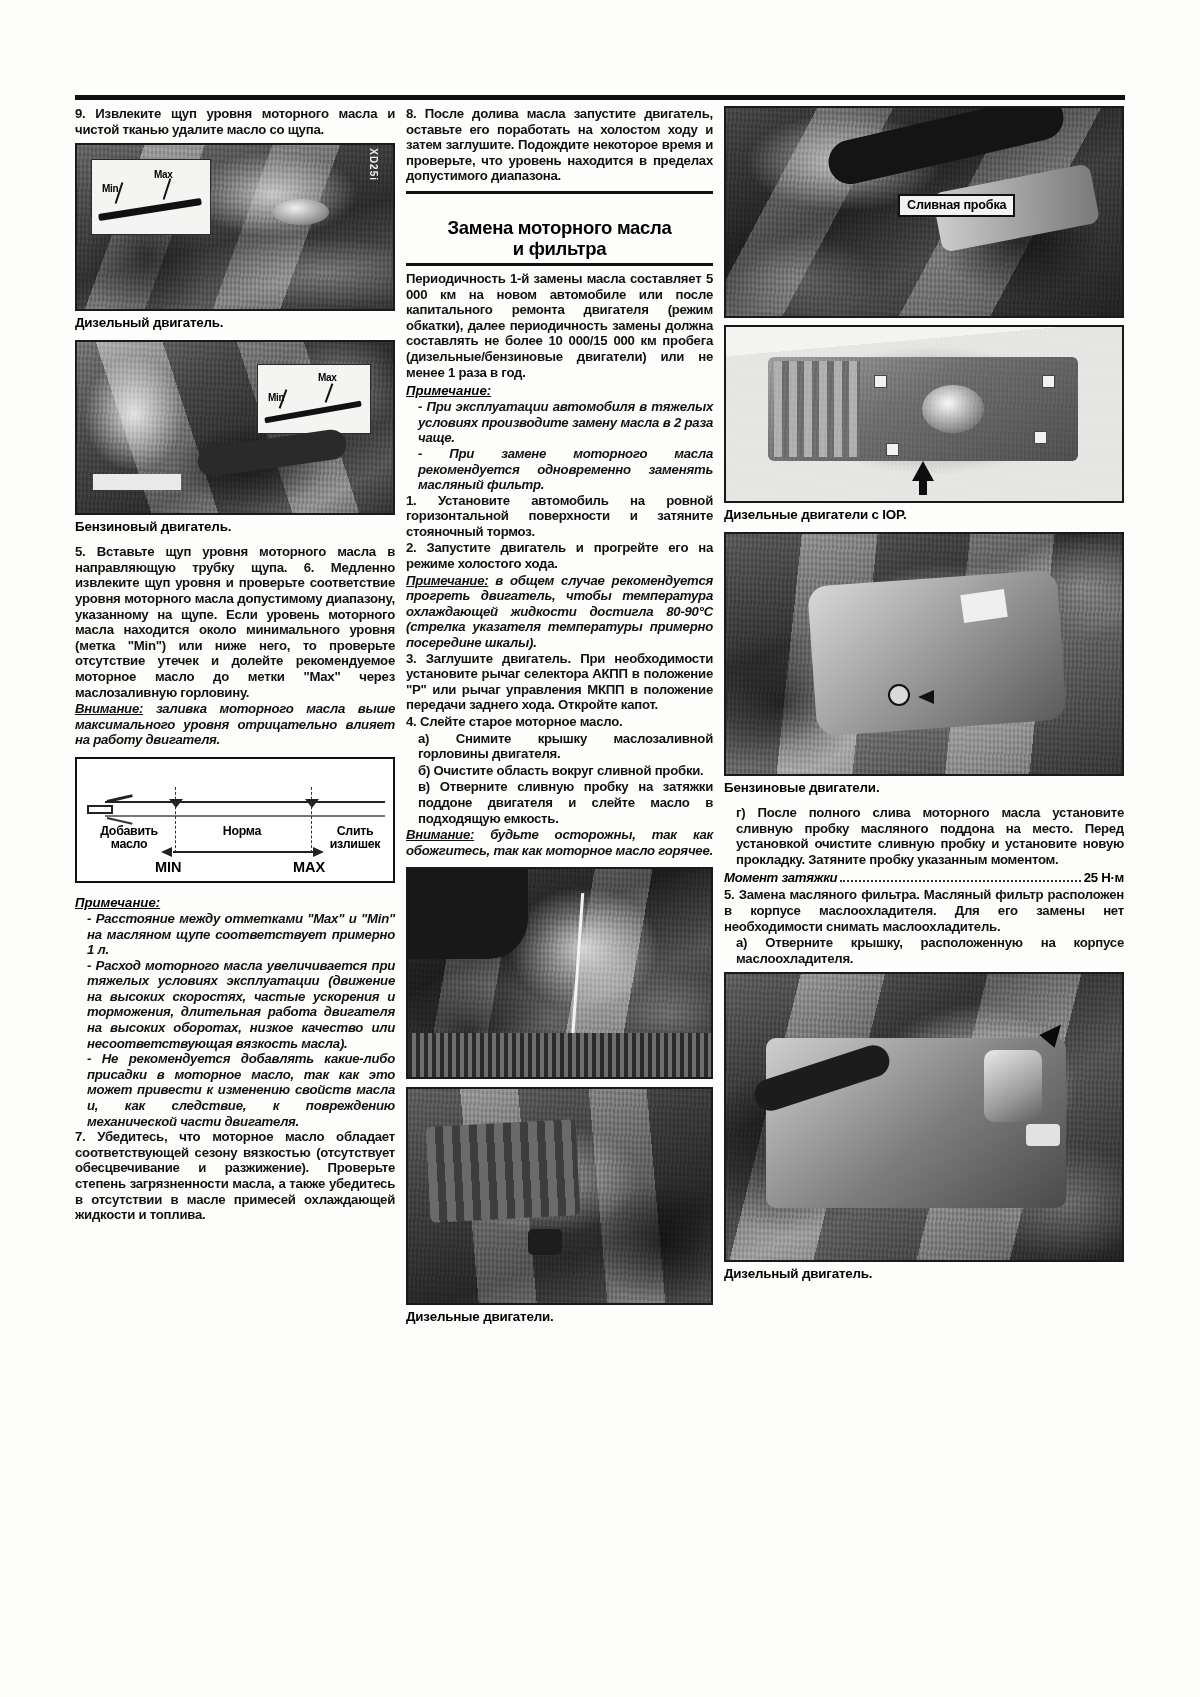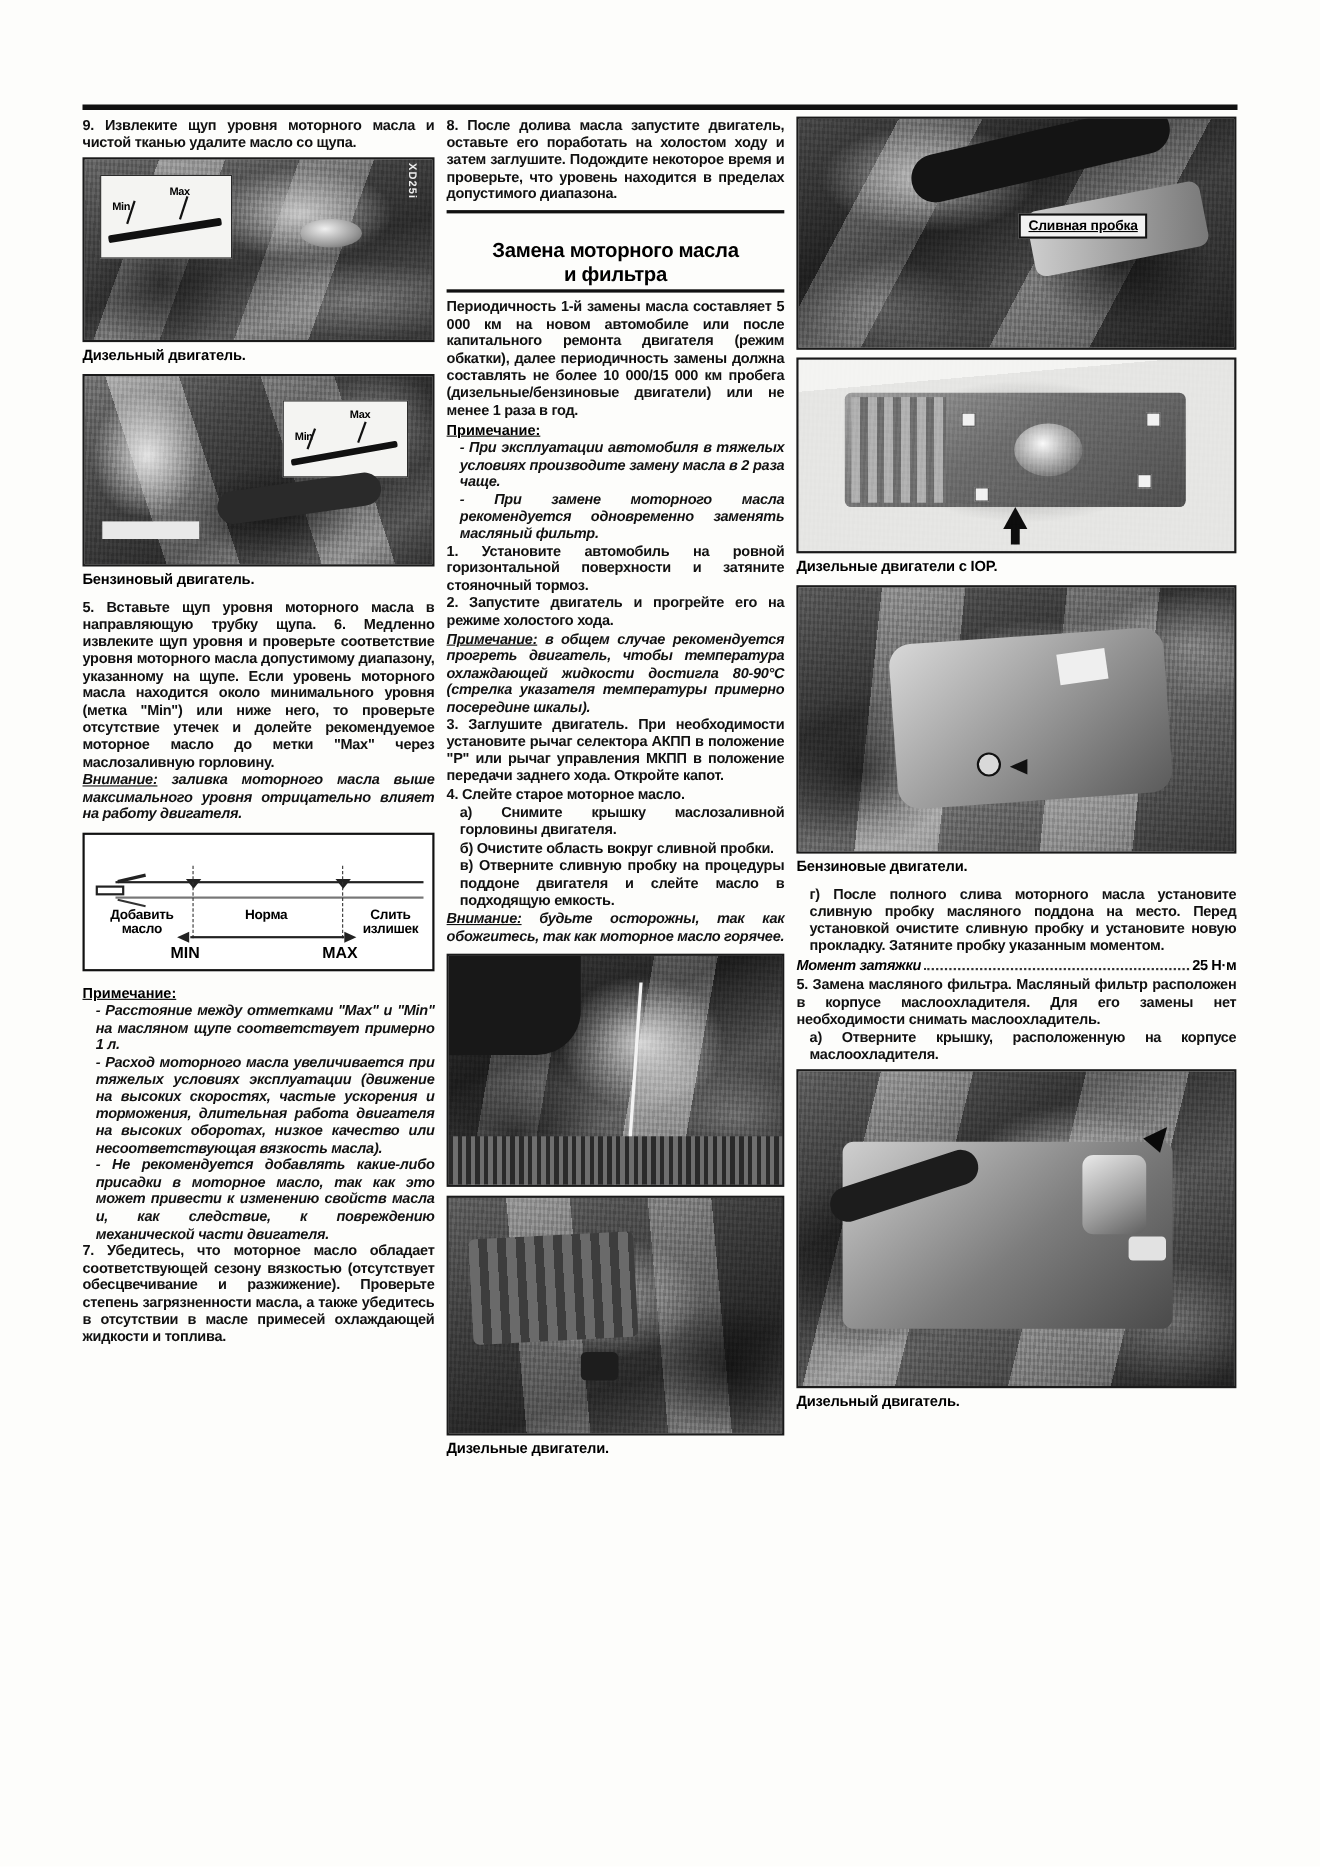--- a/index.html
+++ b/index.html
@@ -74,20 +74,21 @@
     font-weight: bold;
     font-size: 13.2px;
     line-height: 15.6px;
     text-align: justify;
     letter-spacing: -0.25px;
     margin: 0;
     color: #111;
   }
   .ital-indent { padding-left: 12px; }
   .u-head {
+    font-style: italic;
     font-weight: bold;
     font-size: 13.2px;
     text-decoration: underline;
     margin: 3px 0 1px 0;
   }
   .caption {
     font-size: 13.4px;
     font-weight: bold;
     margin: 4px 0 10px 0;
     letter-spacing: -0.2px;
@@ -296,21 +297,21 @@
     <p class="body">2. Запустите двигатель и прогрейте его на режиме холостого хода.</p>
 
     <p class="ital">
       <span class="u-head">Примечание:</span><span> в общем случае рекомендуется прогреть двигатель, чтобы температура охлаждающей жидкости достигла 80-90°C (стрелка указателя температуры примерно посередине шкалы).</span>
     </p>
 
     <p class="body">3. Заглушите двигатель. При необходимости установите рычаг селектора АКПП в положение "Р" или рычаг управления МКПП в положение передачи заднего хода. Откройте капот.</p>
     <p class="body">4. Слейте старое моторное масло.</p>
     <p class="body" style="padding-left:12px;">а) Снимите крышку маслозаливной горловины двигателя.</p>
     <p class="body" style="padding-left:12px;">б) Очистите область вокруг сливной пробки.</p>
-    <p class="body" style="padding-left:12px;">в) Отверните сливную пробку на процедуры поддоне двигателя и слейте масло в подходящую емкость.</p>
+    <p class="body" style="padding-left:12px;">в) Отверните сливную пробку на затяжки поддоне двигателя и слейте масло в подходящую емкость.</p>
 
     <p class="ital">
       <span class="u-head">Внимание:</span><span> будьте осторожны, так как обожгитесь, так как моторное масло горячее.</span>
     </p>
 
     <div class="gap"></div>
 
     <div class="photo" style="height:212px;width:307px;background:linear-gradient(155deg,#5a5a5a 0%,#303030 35%,#8c8c8c 62%,#474747 100%);">
       <div class="ph-inner" style="background:
              radial-gradient(ellipse 110px 90px at 58% 38%, rgba(240,240,240,.8), transparent 68%),
@@ -342,21 +343,21 @@
     <div class="photo" style="height:212px;width:400px;background:linear-gradient(150deg,#777 0%,#2e2e2e 38%,#6b6b6b 62%,#3b3b3b 100%);">
       <div class="ph-inner" style="background:
              radial-gradient(ellipse 140px 70px at 30% 26%, rgba(235,235,235,.7), transparent 70%),
              radial-gradient(ellipse 120px 90px at 74% 62%, rgba(8,8,8,.75), transparent 68%),
              radial-gradient(ellipse 110px 60px at 18% 82%, rgba(200,200,200,.3), transparent 72%),
              linear-gradient(118deg, rgba(0,0,0,.4) 0 18%, rgba(255,255,255,.13) 18% 33%, rgba(0,0,0,.32) 33% 56%, rgba(255,255,255,.1) 56% 74%, rgba(0,0,0,.42) 74% 100%);">
       </div>
       <div class="noise"></div>
       <div style="position:absolute;left:100px;top:10px;width:240px;height:44px;background:#141414;border-radius:22px;transform:rotate(-13deg);"></div>
       <div style="position:absolute;left:210px;top:70px;width:160px;height:60px;background:linear-gradient(100deg,#cfcfcf,#787878);border-radius:10px;transform:rotate(-11deg);"></div>
-      <div class="callout" style="left:200px;top:86px;text-decoration:underline;">Сливная пробка</div>
+      <div class="callout" style="left:172px;top:86px;">Сливная пробка</div>
     </div>
 
     <div class="photo" style="height:178px;width:400px;margin-top:7px;background:#f0f0ee;">
       <div class="ph-inner" style="background:
              radial-gradient(ellipse 180px 90px at 52% 48%, rgba(120,120,120,.9), transparent 72%),
              linear-gradient(175deg,#f4f4f2 0 14%, #e6e6e4 14% 100%);">
       </div>
       <div style="position:absolute;left:42px;top:30px;width:310px;height:104px;background:linear-gradient(150deg,#9e9e9e,#6d6d6d 45%,#4f4f4f 100%);border-radius:6px;"></div>
       <div style="position:absolute;left:48px;top:34px;width:86px;height:96px;background:repeating-linear-gradient(90deg,#b0b0b0 0 8px,#6e6e6e 8px 15px);"></div>
       <div style="position:absolute;left:196px;top:58px;width:62px;height:48px;border-radius:50%;background:radial-gradient(ellipse at 42% 38%, #fafafa, #9b9b9b 55%, #4a4a4a 100%);"></div>

